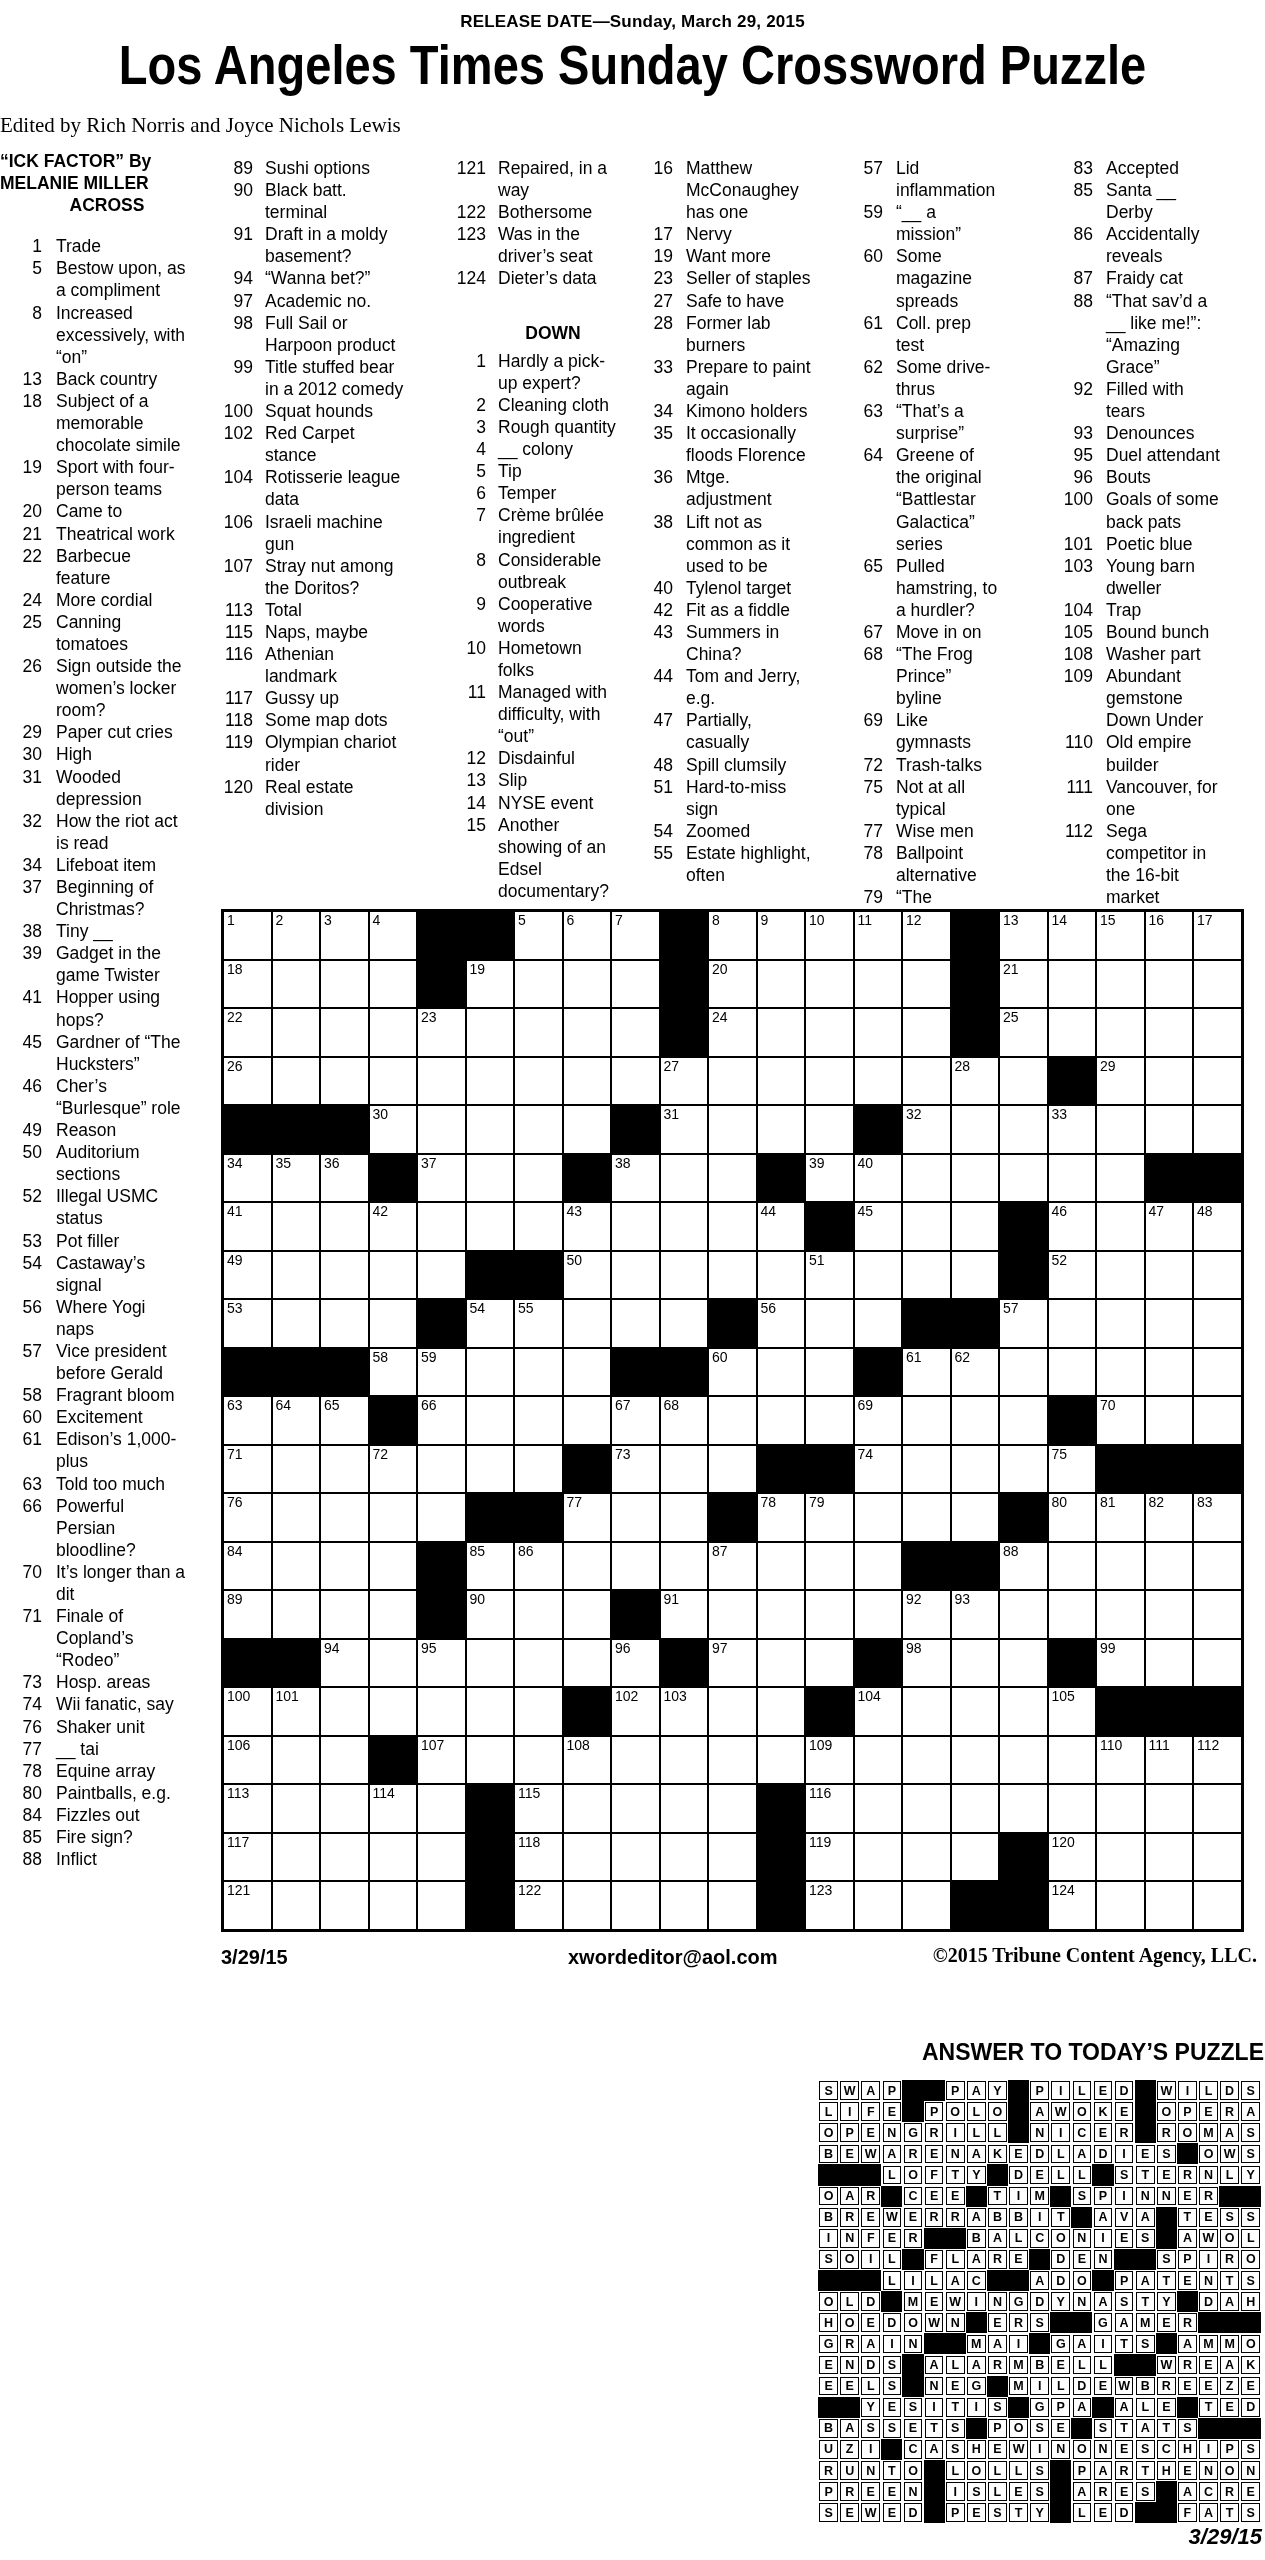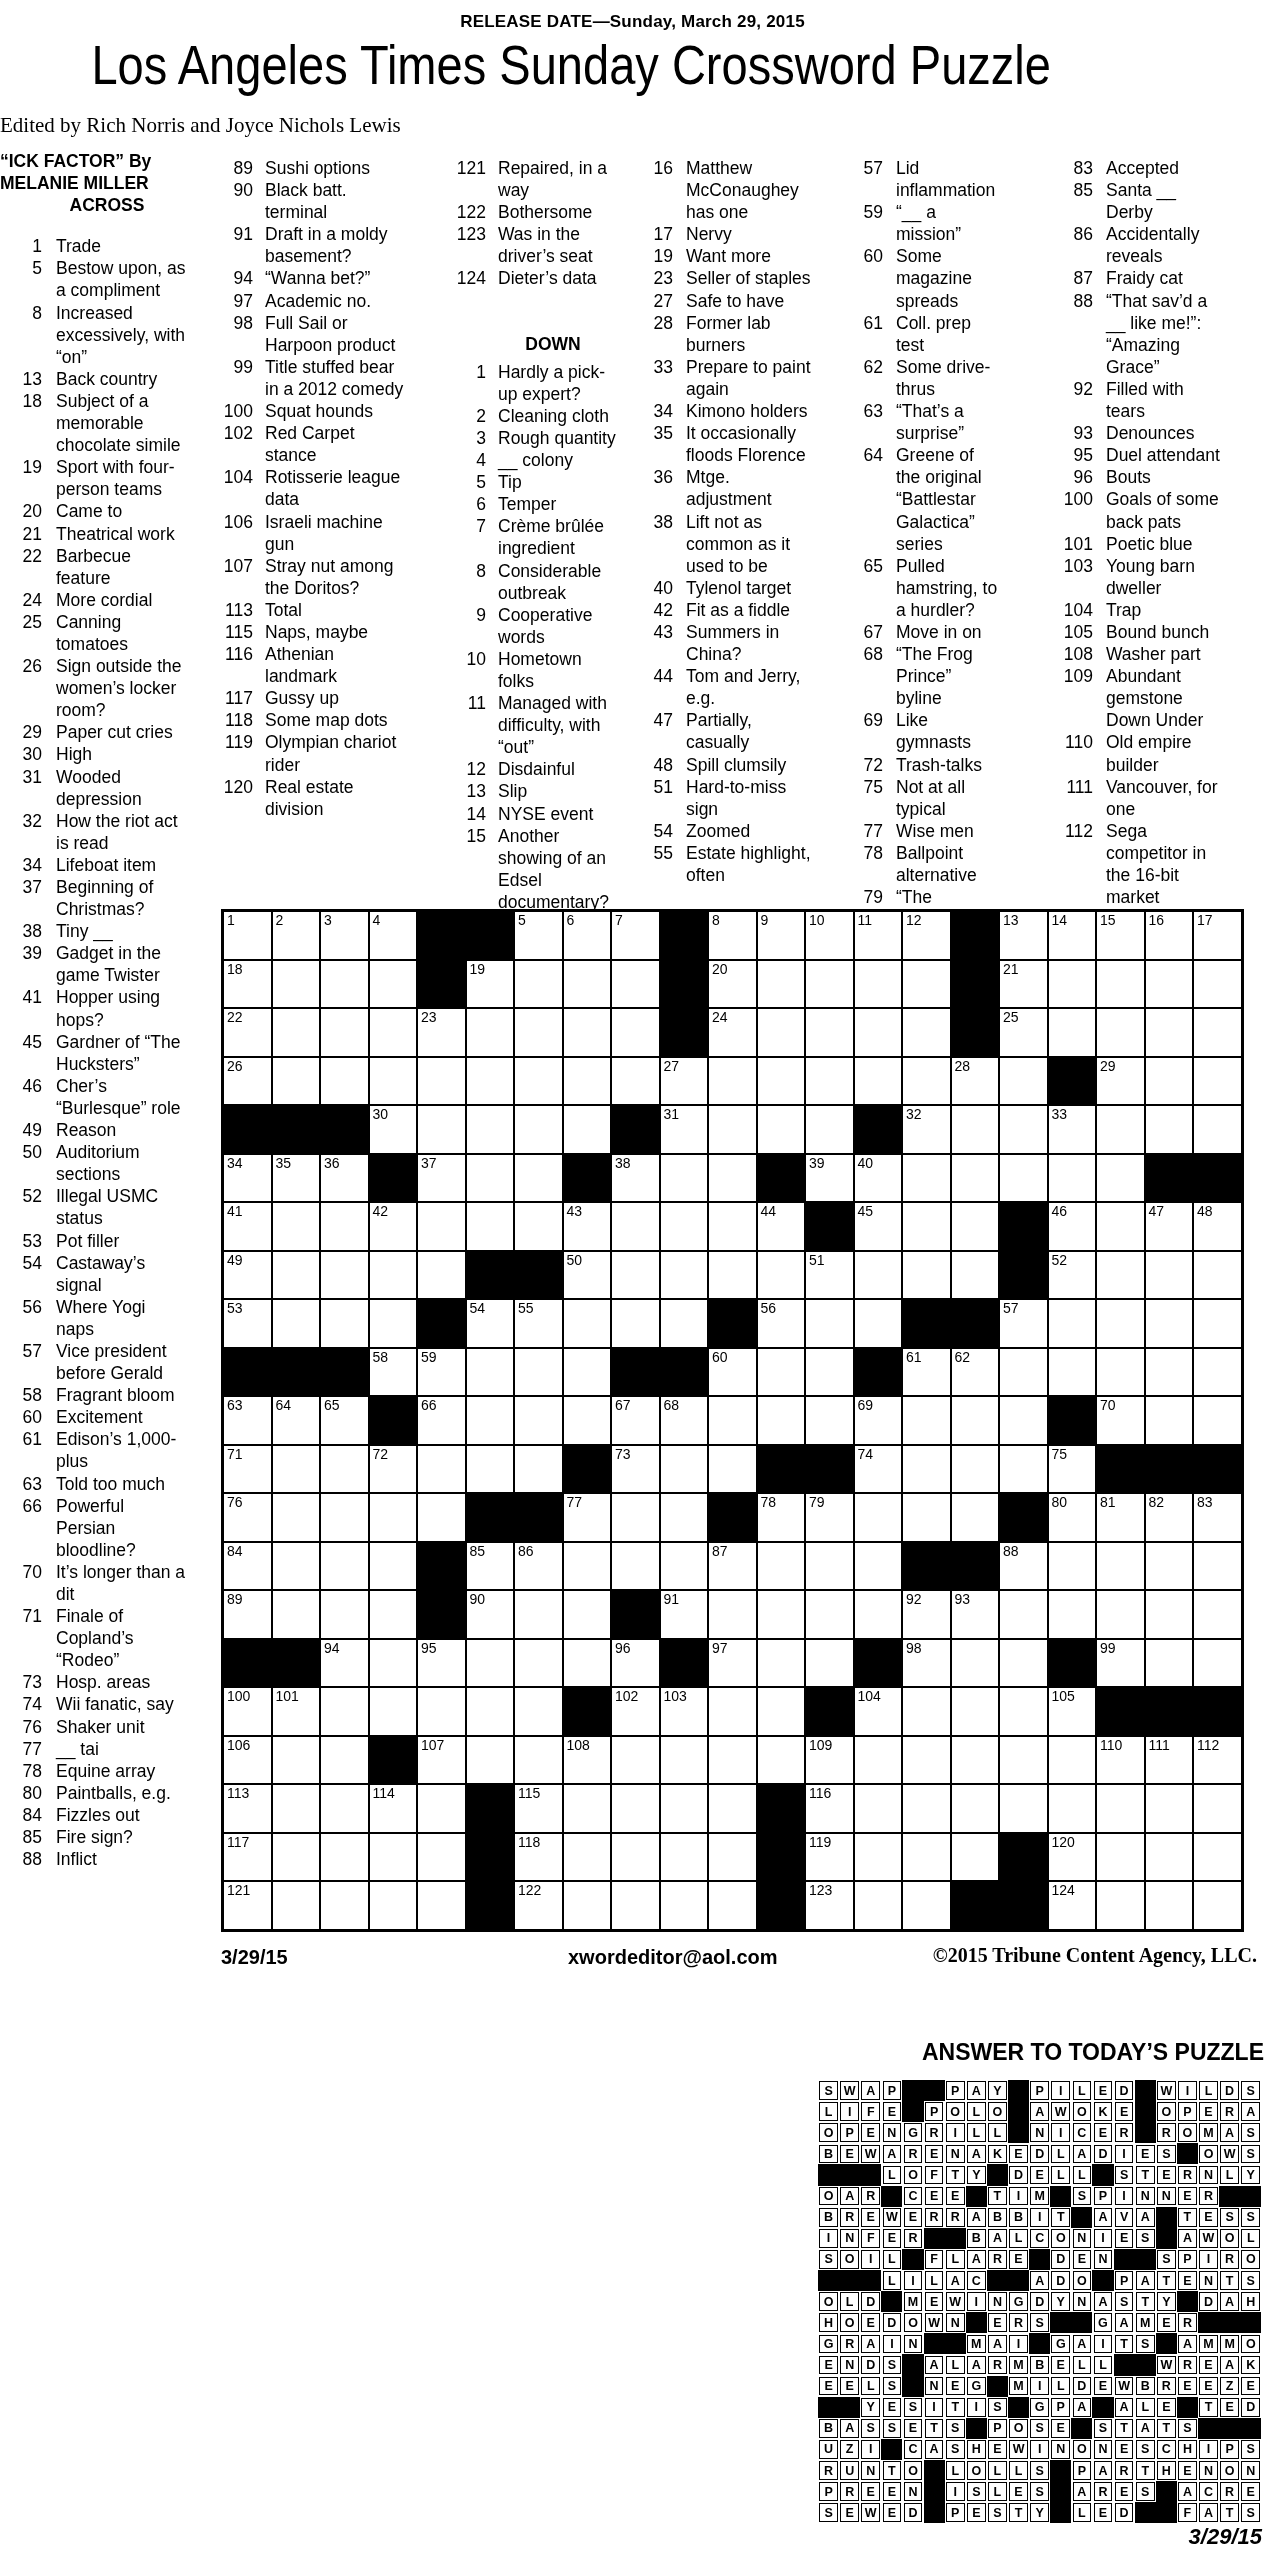--- a/index.html
+++ b/index.html
@@ -1,35 +1,35 @@
 <!DOCTYPE html>
 <html><head>
 <meta charset="utf-8">
 <style>
   html,body{margin:0;padding:0}
   body{width:1265px;height:2560px;position:relative;background:#fff;color:#000;
        font-family:"Liberation Sans",sans-serif;overflow:hidden}
   .release{position:absolute;top:12px;left:0;width:100%;text-align:center;
            font-size:17px;font-weight:700;letter-spacing:.2px}
-  .title{position:absolute;top:36px;left:0;width:100%;text-align:left;
-         font-size:56px;font-weight:400;line-height:58px;white-space:nowrap}
+  .title{position:absolute;top:36px;left:0;width:100%;text-align:center;
+         font-size:56px;font-weight:700;line-height:58px;white-space:nowrap}
   .title span{display:inline-block;transform:scaleX(.84);transform-origin:center}
   .subtitle{position:absolute;top:113px;left:0;width:100%;text-align:left;
             font-family:"Liberation Serif",serif;font-size:21px}
   .clue-col{position:absolute;top:157px;font-size:17.5px;line-height:22.1px}
   .c1{left:0;top:150px;width:214px}
   .c2{left:206px;width:202px}
   .c3{left:436px;width:200px}
   .c4{left:626px;width:200px}
   .c5{left:836px;width:172px}
   .c6{left:1046px;width:184px}
   .byline{font-weight:700;}
   .section-label{font-weight:700;text-align:center}
   .c1 .section-label{margin-bottom:19px}
-  .c3 .section-label{margin-top:43px;margin-bottom:6px;margin-left:50px;width:134px}
+  .c3 .section-label{margin-top:32px;margin-bottom:6px;margin-left:50px;width:134px}
   .clue{display:flex;align-items:flex-start}
   .cnum{flex:none;text-align:right}
   .ctext{flex:none}
   .c1 .cnum{width:42px;margin-right:14px}.c1 .ctext{width:132px}
   .c2 .cnum{width:47px;margin-right:12px}.c2 .ctext{width:141px}
   .c3 .cnum{width:50px;margin-right:12px}.c3 .ctext{width:124px}
   .c4 .cnum{width:47px;margin-right:13px}.c4 .ctext{width:128px}
   .c5 .cnum{width:47px;margin-right:13px}.c5 .ctext{width:104px}
   .c6 .cnum{width:47px;margin-right:13px}.c6 .ctext{width:114px}
   #main-grid{position:absolute;left:221px;top:909px;display:grid;

